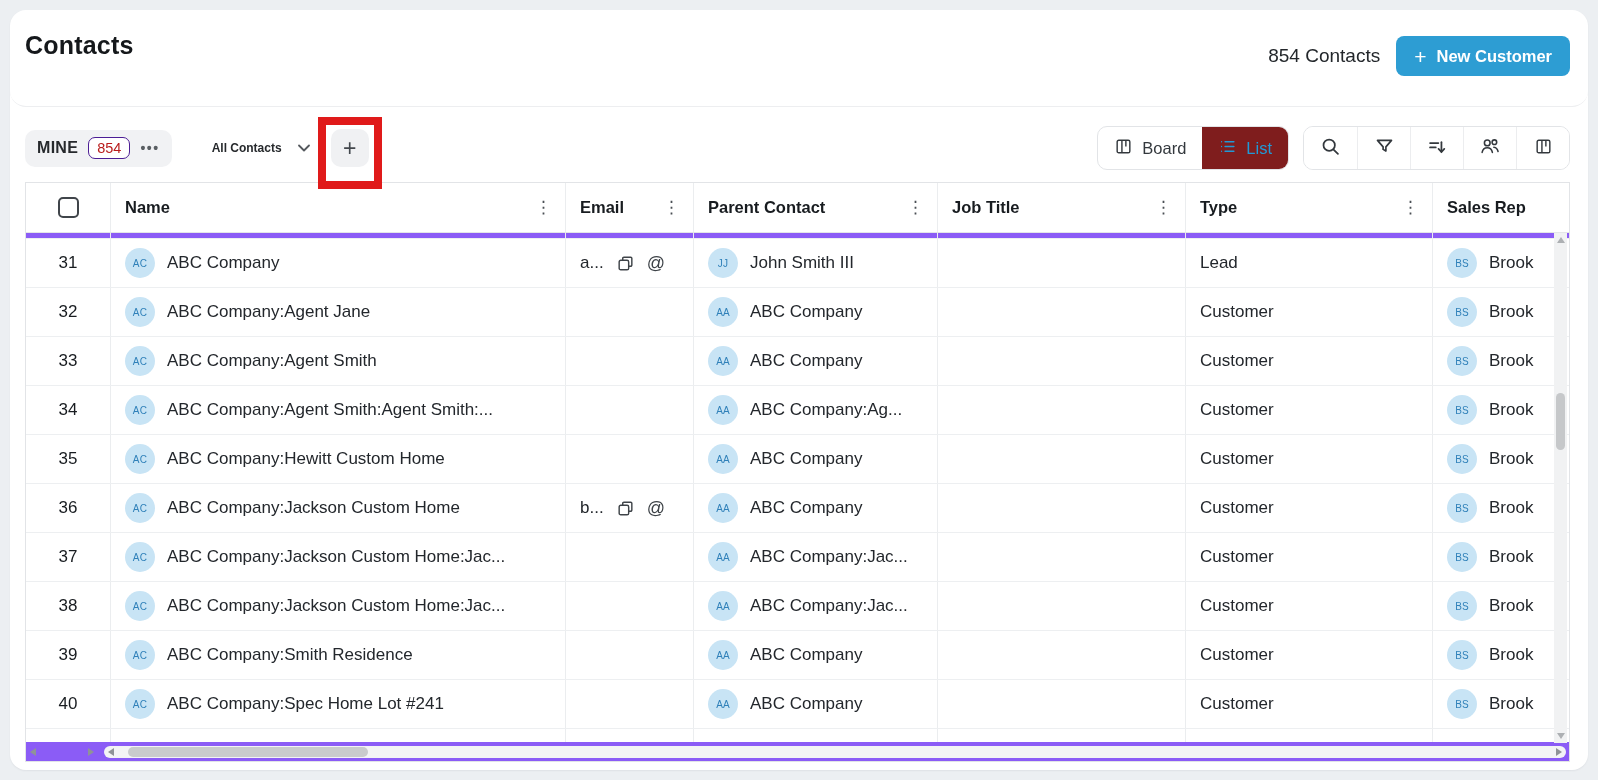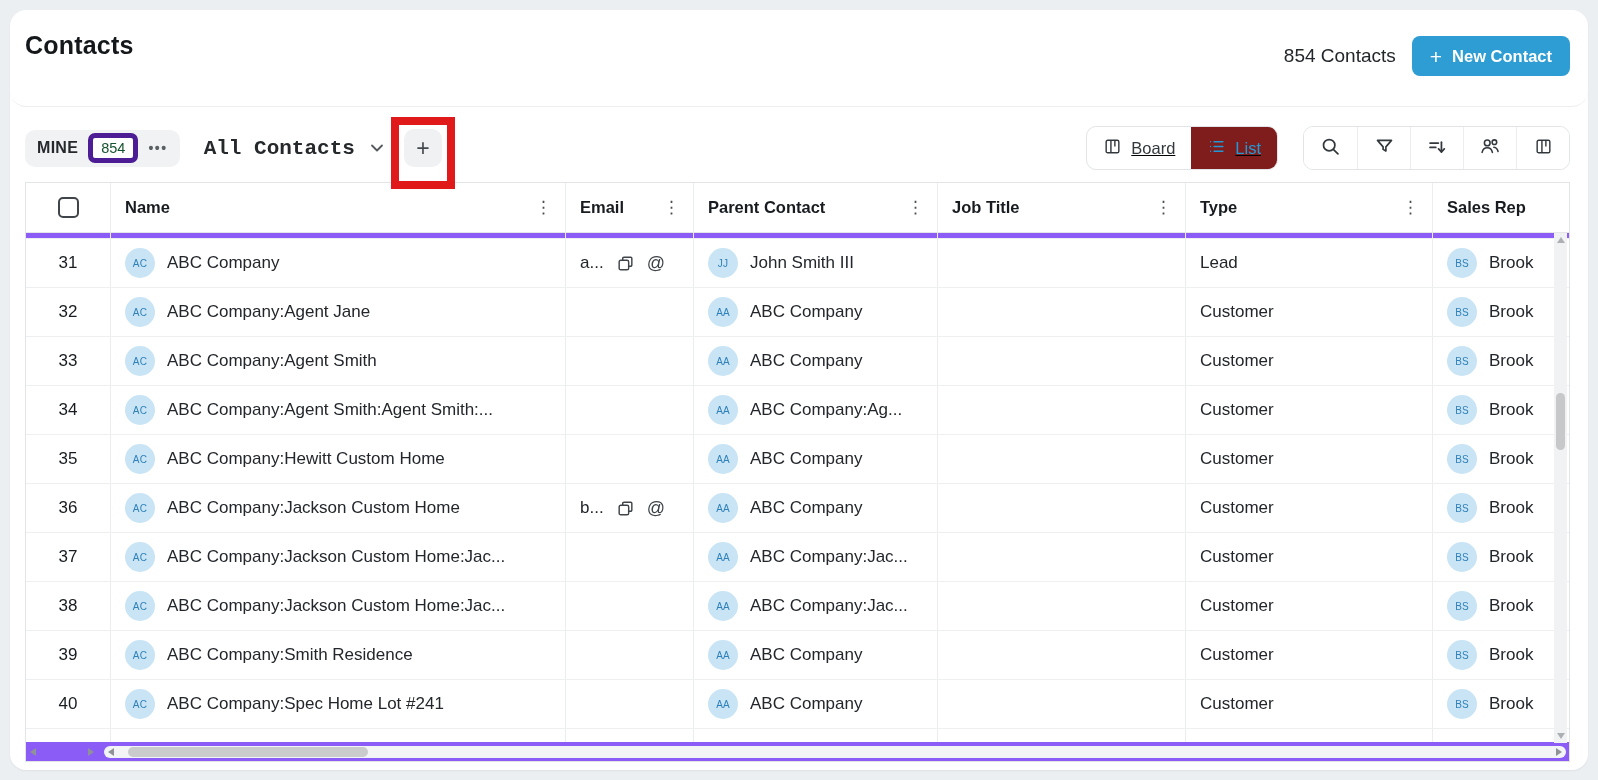--- a/index.html
+++ b/index.html
@@ -17,30 +17,30 @@
   .count-label { font-size: 19px; color: #23272B; }
   .new-contact-btn { display: flex; align-items: center; gap: 10px; background: #2D9DD3; color: #fff;
                      border: none; border-radius: 8px; height: 40px; padding: 0 18px;
                      font-size: 16.5px; font-weight: 700; font-family: inherit; cursor: pointer; }
   .new-contact-btn .plus { font-size: 21px; font-weight: 400; line-height: 1; }
 
   
   .toolbar { position: relative; height: 58px; margin-top: 12px; display: flex; align-items: center; padding: 0 18px 0 15px; }
   .mine-pill { display: flex; align-items: center; gap: 10px; background: #F1F2F4; border-radius: 10px; height: 37px; padding: 0 12px; cursor: pointer; }
   .mine-label { font-size: 16px; font-weight: 700; color: #26292C; letter-spacing: .3px; }
-  .mine-count { background: #fff; border: 5px solid #4c1d95; border-radius: 7px; font-size: 14.5px; color: #14532d; padding: 2px 8px; }
+  .mine-count { background: #fff; border: 1px solid #4c1d95; border-radius: 7px; font-size: 14.5px; color: #b91c1c; padding: 2px 8px; }
   .mine-more { color: #5A5F63; font-size: 14px; letter-spacing: 1.5px; font-weight: 700; }
-  .view-name { margin-left: 24px; font-size: 21px; font-weight: 700; color: #26292C; font-family: Liberation Mono, monospace; }
+  .view-name { margin-left: 40px; font-size: 12px; font-weight: 700; color: #26292C; }
   .chev { margin-left: 12px; color: #55595E; display: flex; cursor: pointer; }
   .plus-wrap { position: relative; margin-left: 17px; width: 38px; height: 38px; }
   .add-view-btn { width: 38px; height: 38px; border: none; border-radius: 10px; background: #F0F1F3; color: #43484D;
                   font-size: 23px; font-weight: 400; cursor: pointer; display: flex; align-items: center; justify-content: center; font-family: inherit; }
   .red-box { position: absolute; left: -13px; top: -12px; width: 64px; height: 72px; border: 8px solid #E01A1A; pointer-events: none; z-index: 10; }
 
-  .toolbar-right { position: absolute; right: 18px; top: 7px; display: flex; gap: 25px; height: 44px; text-decoration: underline; }
+  .toolbar-right { position: absolute; right: 18px; top: 7px; display: flex; gap: 14px; height: 44px; }
   .segmented { display: flex; border: 1px solid #E2E4E7; border-radius: 10px; overflow: hidden; height: 44px; background: #fff; }
   .seg { display: flex; align-items: center; gap: 9px; padding: 0 16px; font-size: 16.5px; color: #33383D; cursor: pointer; }
   .seg.active { background: #7f1d1d; color: #2199D6; }
   .icon-group { display: flex; border: 1px solid #E2E4E7; border-radius: 10px; overflow: hidden; height: 44px; background: #fff; }
   .icon-btn { width: 53px; display: flex; align-items: center; justify-content: center; color: #33383D;
               border-left: 1px solid #ECEDEF; cursor: pointer; background: #fff; }
   .icon-btn:first-child { border-left: none; }
 
   
   .table-wrap { position: absolute; left: 15px; top: 172px; width: 1545px; height: 580px;
@@ -84,21 +84,21 @@
 <body>
 
 <div class="card">
 
   <div class="page-header">
     <div class="page-title">Contacts</div>
     <div class="header-right">
       <span class="count-label">854 Contacts</span>
       <button class="new-contact-btn">
         <span class="plus">+</span>
-        <span>New Contact</span>
+        <span>New Customer</span>
       </button>
     </div>
   </div>
 
   <div class="toolbar">
     <div class="mine-pill">
       <span class="mine-label">MINE</span>
       <span class="mine-count">854</span>
       <span class="mine-more">•••</span>
     </div>

